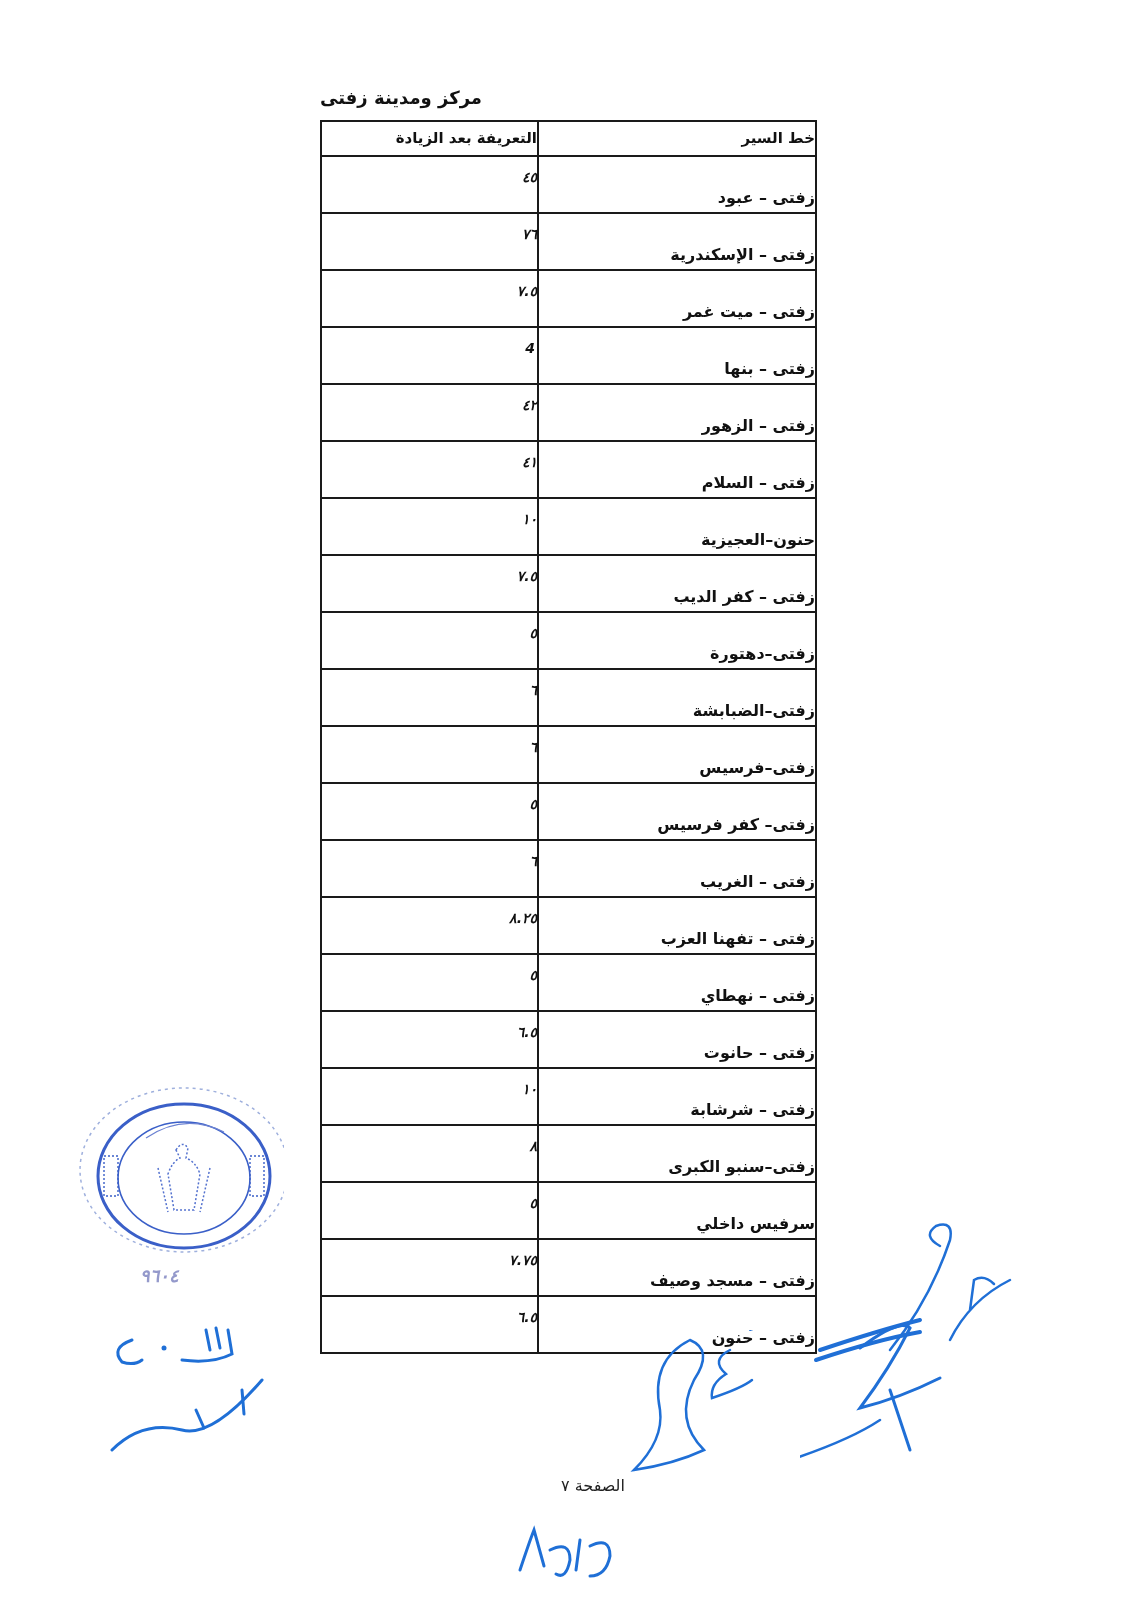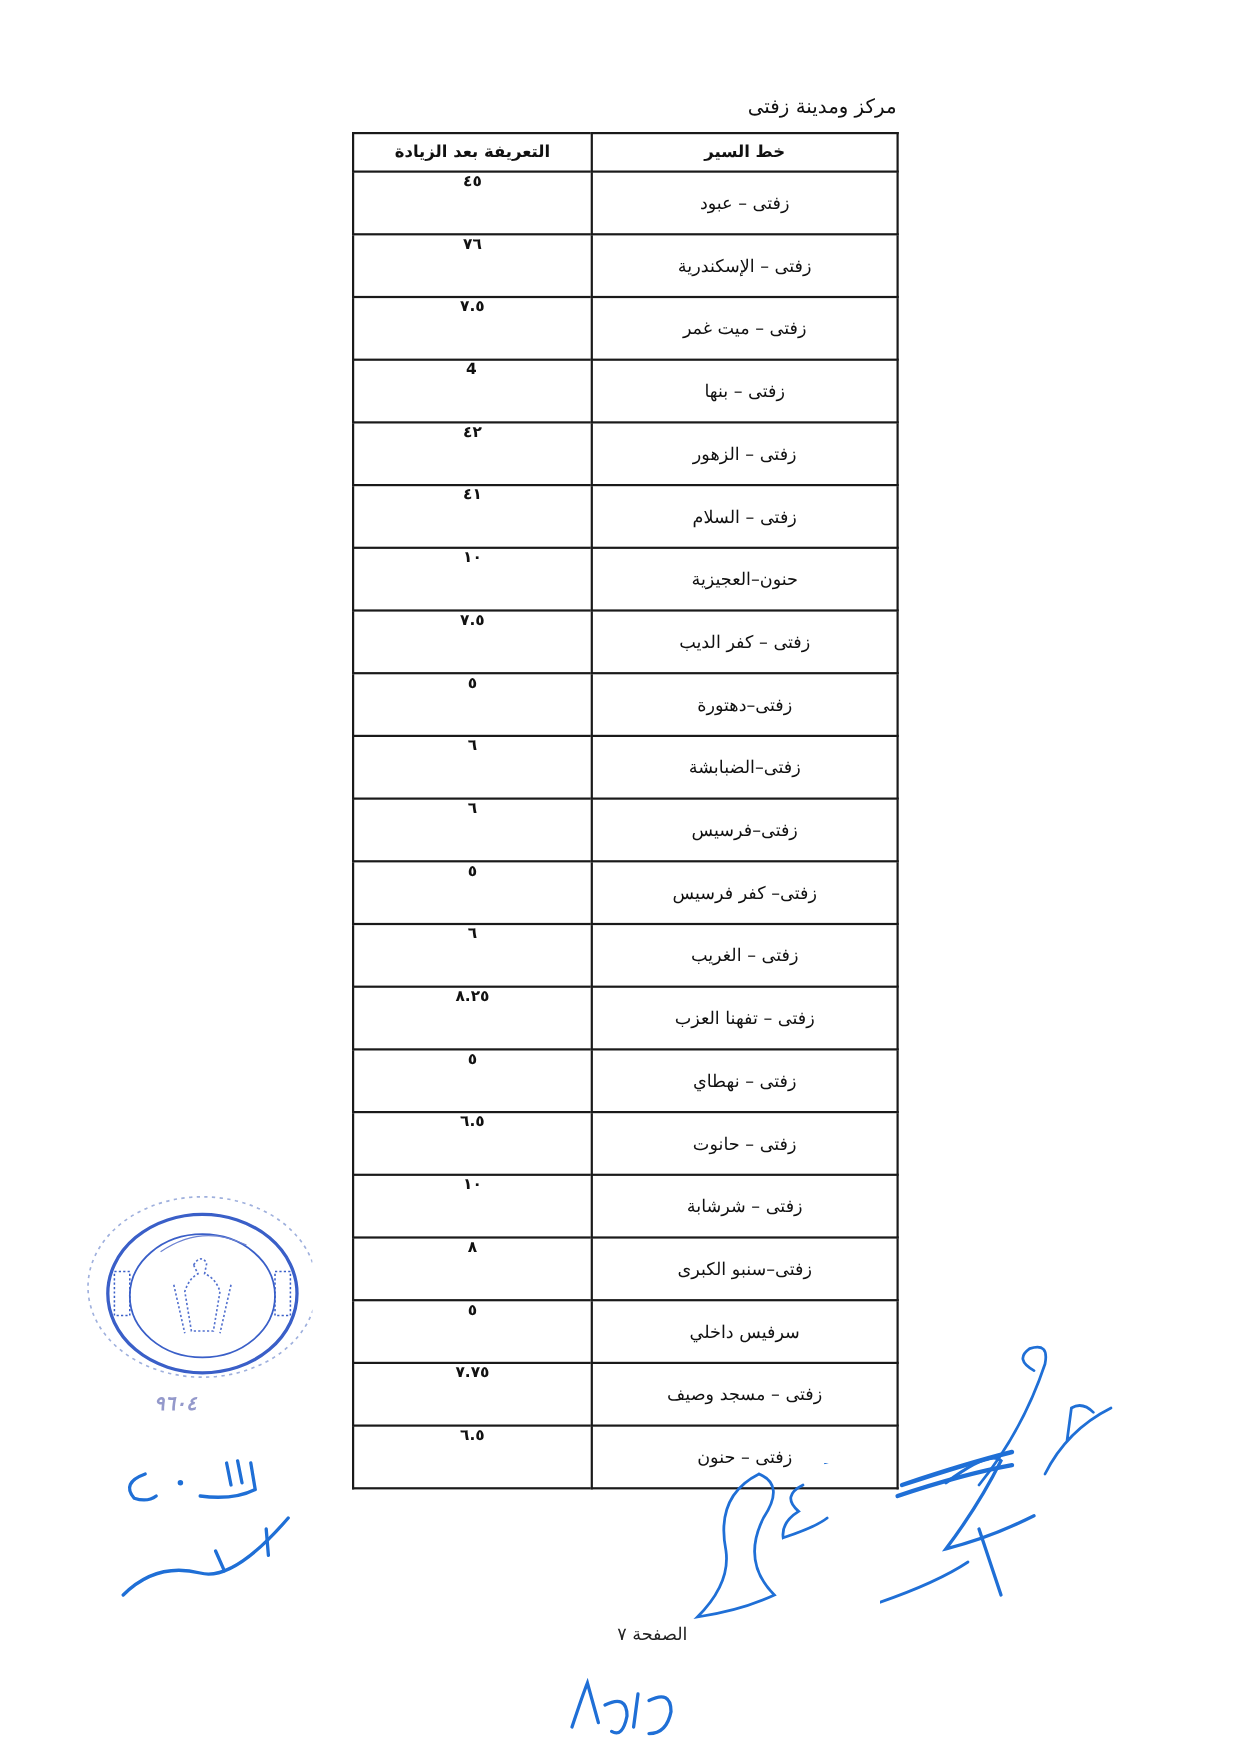--- a/index.html
+++ b/index.html
@@ -13,64 +13,66 @@
       position: relative;
       overflow: hidden;
       font-family: "DejaVu Sans", sans-serif;
       color: #111111;
     }
     .page-title {
       position: absolute;
       top: 84px;
       left: 320px;
       width: 495px;
-      text-align: right;
+      text-align: left;
       direction: rtl;
       font-size: 18px;
-      font-weight: normal;
+      font-weight: bold;
       line-height: 28px;
     }
     .fare-table {
       position: absolute;
       top: 120px;
       left: 320px;
       width: 495px;
       border-collapse: collapse;
       direction: rtl;
       table-layout: fixed;
     }
     .fare-table th, .fare-table td {
       border: 2px solid #1a1a1a;
       padding: 0;
-      text-align: center;
+      text-align: right;
       vertical-align: top;
     }
     .fare-table th {
       height: 33px;
       font-size: 15px;
       font-weight: bold;
       line-height: 33px;
     }
     .fare-table td {
       height: 55px;
       font-size: 16px;
     }
     .col-route { width: 278px; }
     .col-fare { width: 217px; }
     .route-cell span {
       display: block;
-      padding-top: 18px;
-      font-weight: normal;
+      padding-top: 31px;
+      font-weight: bold;
       font-size: 16px;
     }
     .fare-cell span {
       display: block;
+      padding-top: 12px;
       font-weight: bold;
       font-size: 14px;
       letter-spacing: 2px;
+      font-style: italic;
     }
     .page-number {
       position: absolute;
       top: 1476px;
       left: 528px;
       width: 130px;
       text-align: center;
       direction: rtl;
       font-size: 16px;
       color: #222;

